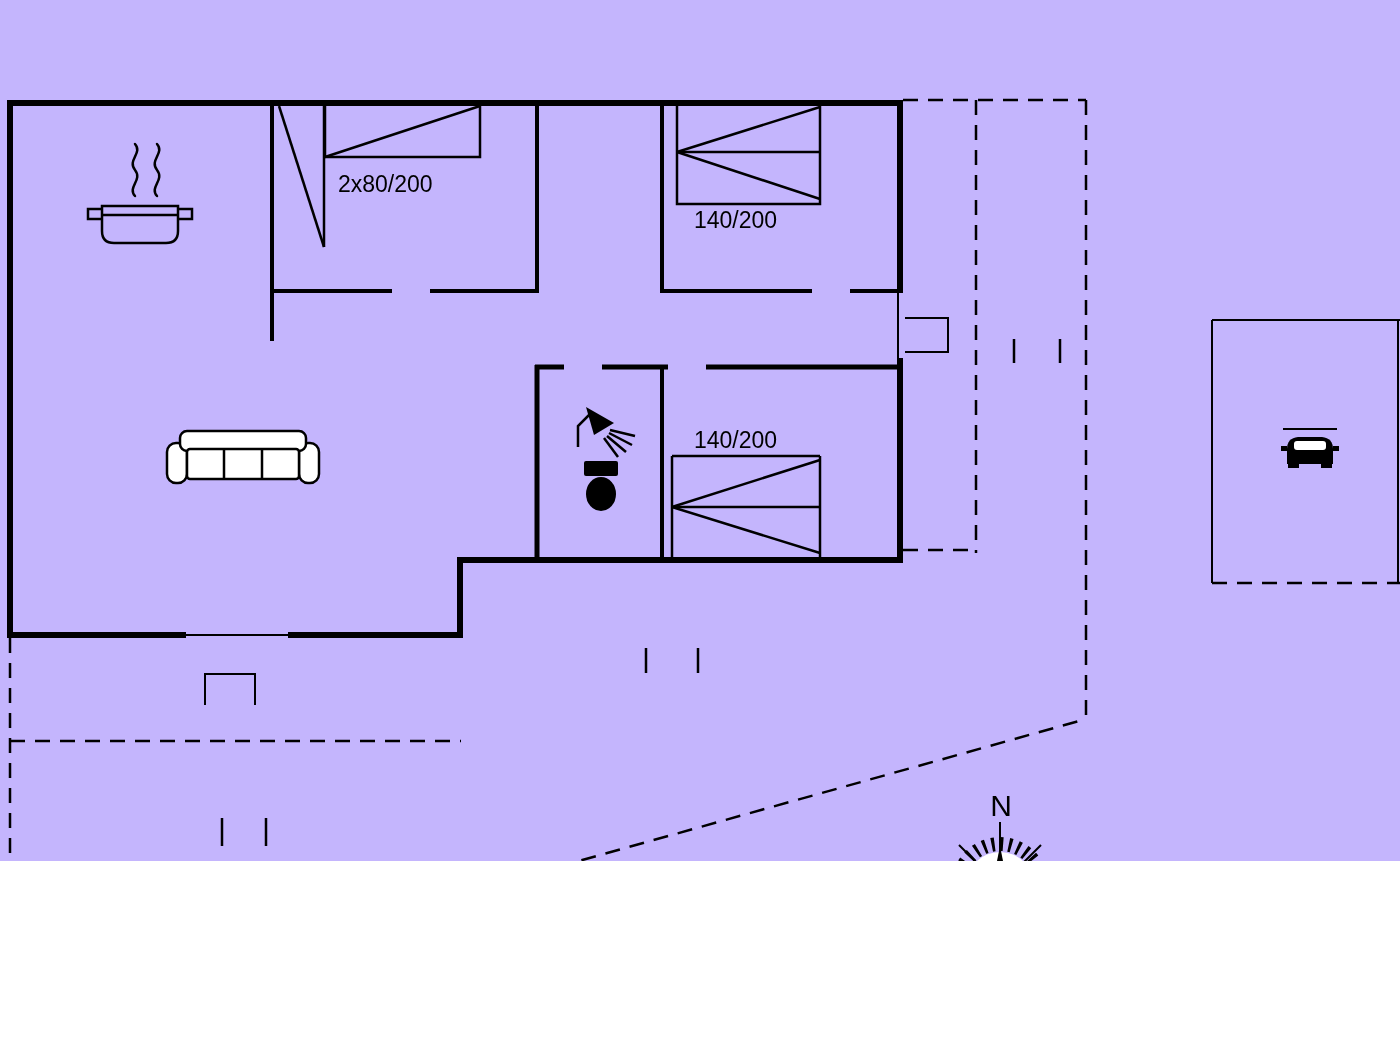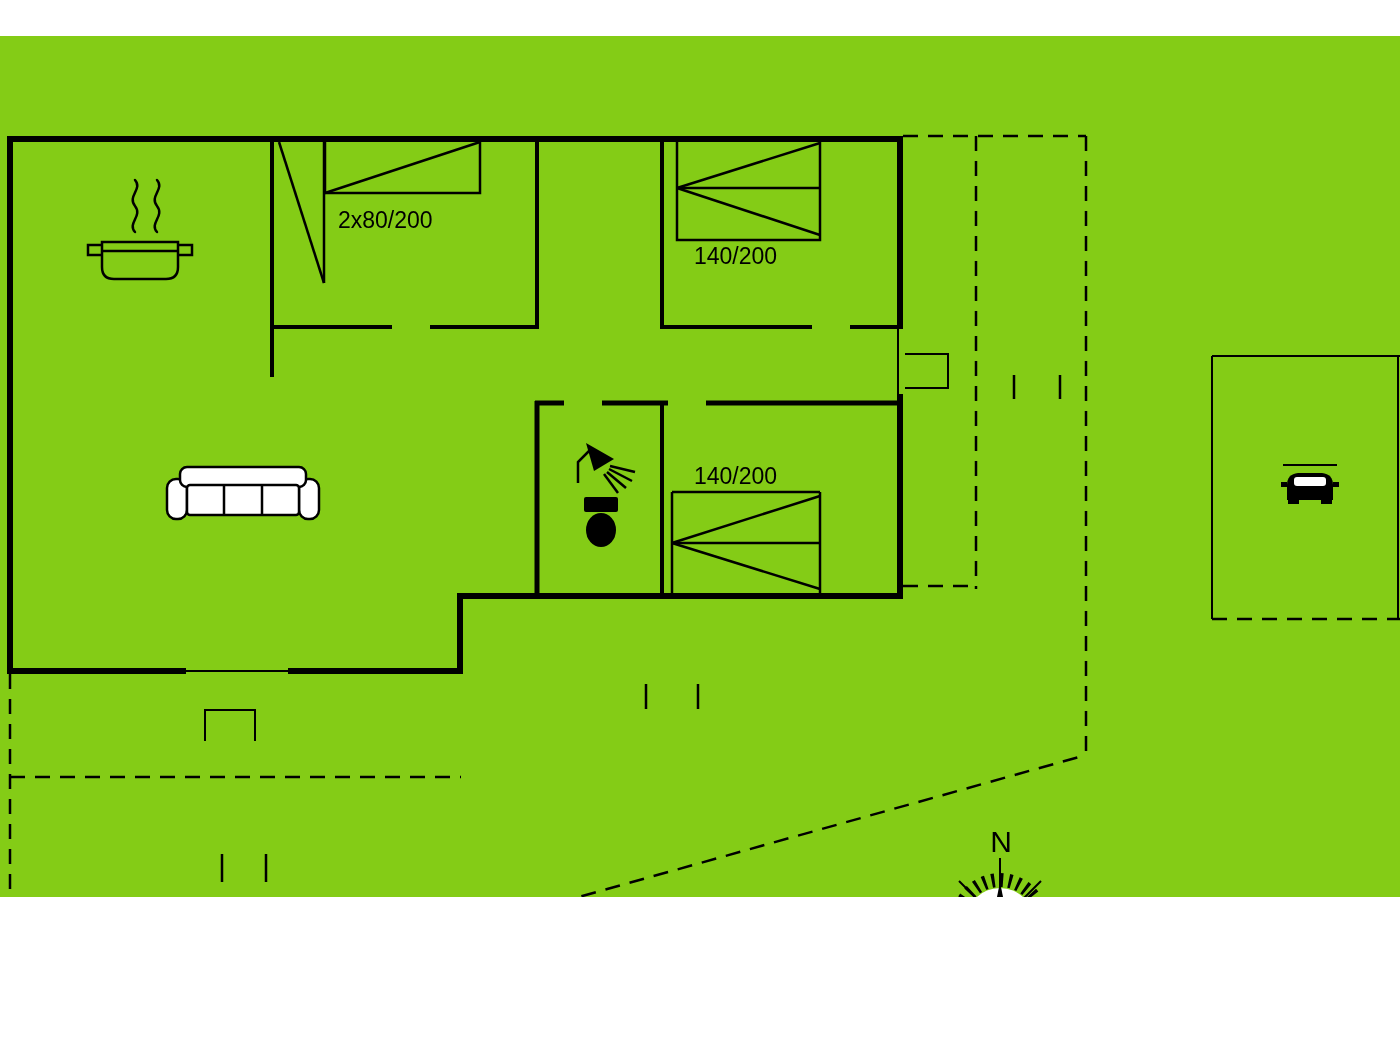--- a/index.html
+++ b/index.html
@@ -1,17 +1,17 @@
 <!DOCTYPE html>
 <html><head>
 <meta charset="utf-8">
 <style>
   html,body{margin:0;padding:0;background:#ffffff;}
-  .plan-page{position:relative;width:1400px;height:861px;background:#84cc16;overflow:hidden;
-             font-family:"Liberation Sans",sans-serif;margin-top:36px;}
+  .plan-page{position:relative;width:1400px;height:861px;background:#c4b5fd;overflow:hidden;
+             font-family:"Liberation Sans",sans-serif;}
   svg{display:block;}
   text{font-family:"Liberation Sans",sans-serif;fill:#000;}
   .bed-label{font-size:23px;}
   .north-label{font-size:30px;}
   .wall-ext{stroke:#000;stroke-width:6;fill:none;}
   .wall-int{stroke:#000;stroke-width:4;fill:none;}
   .wall-block{stroke:#000;stroke-width:5;fill:none;}
   .thin{stroke:#000;stroke-width:2;fill:none;}
   .dash{stroke:#000;stroke-width:2.5;fill:none;stroke-dasharray:15 10;}
   .tick{stroke:#000;stroke-width:2.5;fill:none;}

